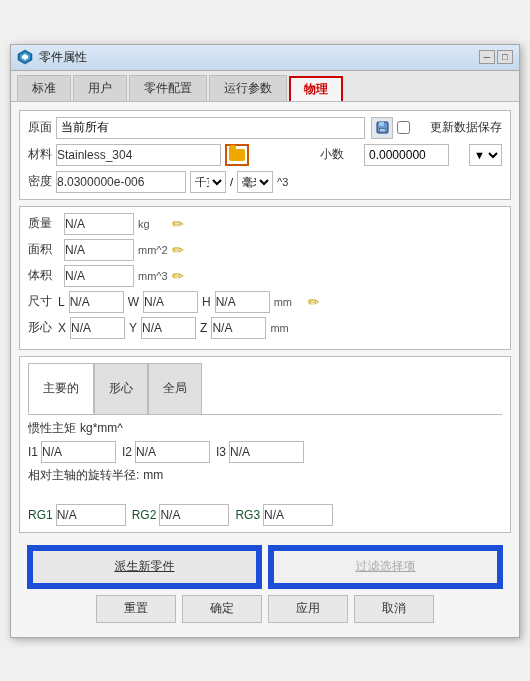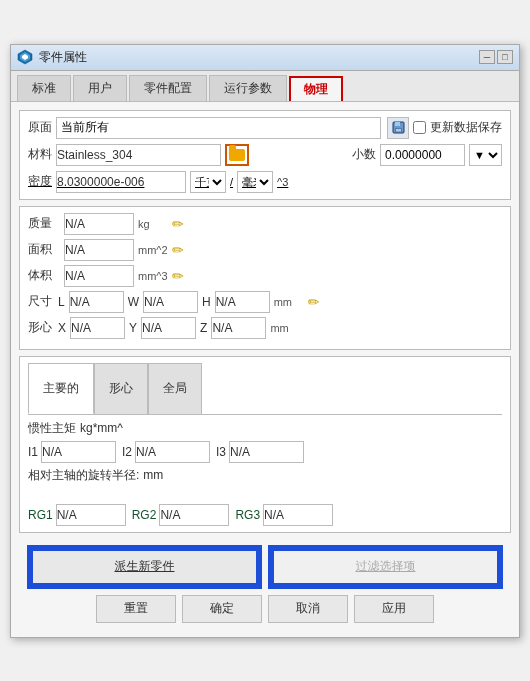--- a/index.html
+++ b/index.html
@@ -89,21 +89,21 @@
       background: #fff;
       margin-bottom: 6px;
       padding: 6px 8px;
     }
     .row {
       display: flex;
       align-items: center;
       margin-bottom: 5px;
       gap: 4px;
     }
-    .row:last-child { margin-bottom: 0; text-decoration: underline; }
+    .row:last-child { margin-bottom: 0; }
     .label {
       font-size: 12px;
       color: #333;
       white-space: nowrap;
     }
     .input-field {
       border: 1px solid #bbb;
       background: #fff;
       height: 22px;
       padding: 0 0;
@@ -253,21 +253,21 @@
       flex: 1;
       height: 22px;
       border: 1px solid #bbb;
       background: #fff;
       font-size: 12px;
       padding: 0 4px;
     }
     .right-section {
       display: flex;
       align-items: center;
-      gap: 4px;
+      gap: 20px;
       margin-left: auto;
     }
     .decimal-input {
       width: 85px;
       height: 22px;
       border: 1px solid #bbb;
       font-size: 12px;
       padding: 0 4px;
     }
     .small-select {
@@ -492,18 +492,18 @@
     </div>
 
     <div class="bottom-section">
       <div class="derive-row">
         <button class="derive-btn">派生新零件</button>
         <button class="derive-btn disabled">过滤选择项</button>
       </div>
       <div class="action-row">
         <button class="action-btn">重置</button>
         <button class="action-btn">确定</button>
+        <button class="action-btn">应用</button>
         <button class="action-btn">取消</button>
-        <button class="action-btn">应用</button>
       </div>
     </div>
   </div>
 </div>
 
 </body></html>

